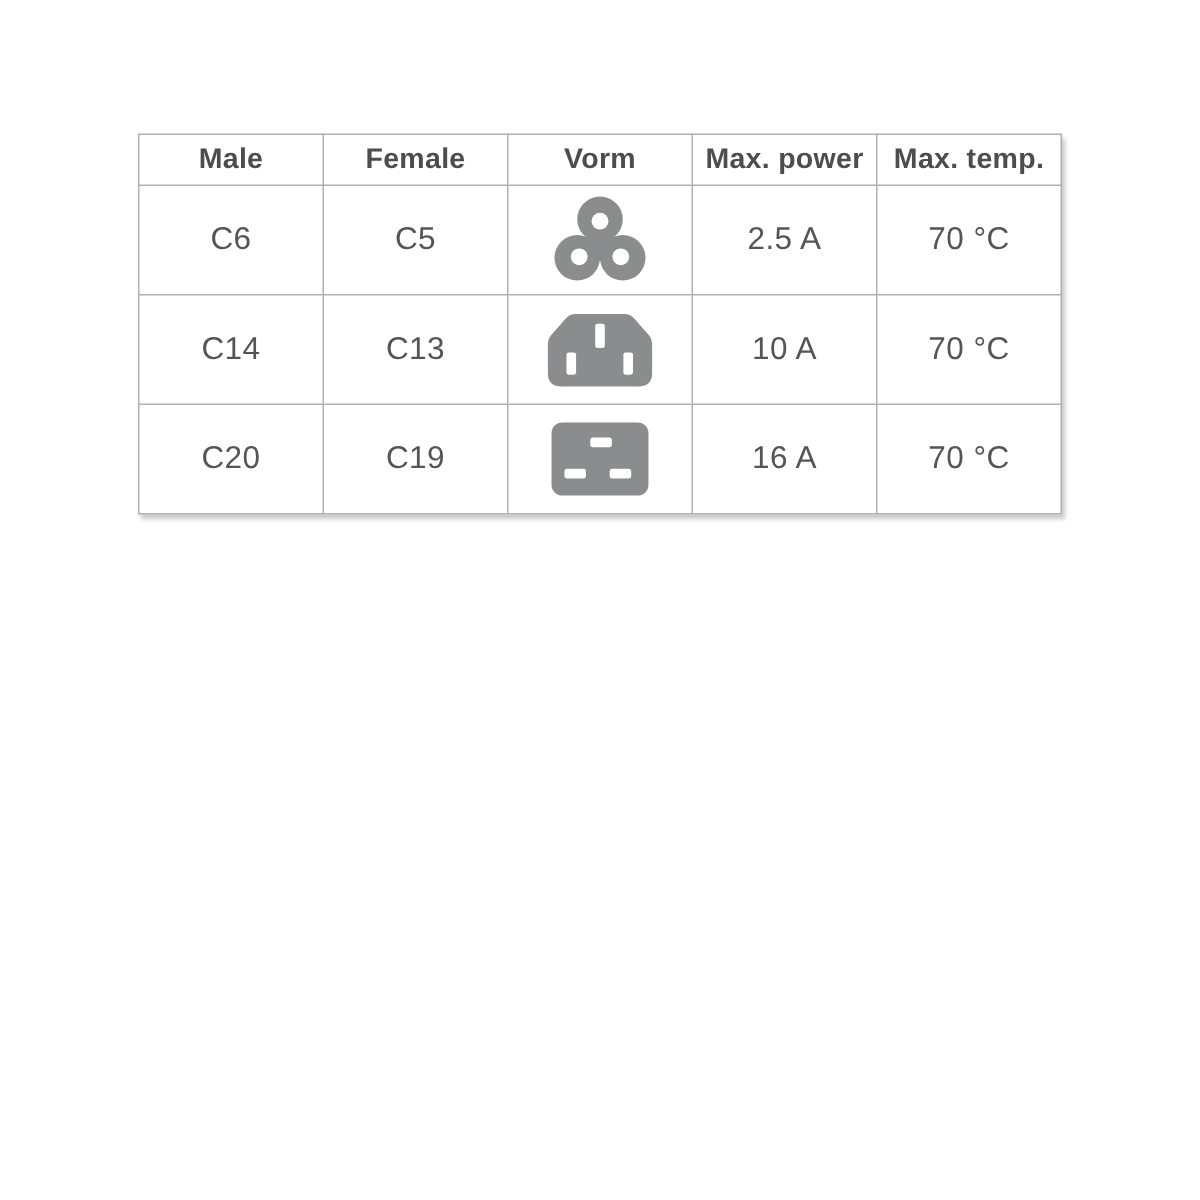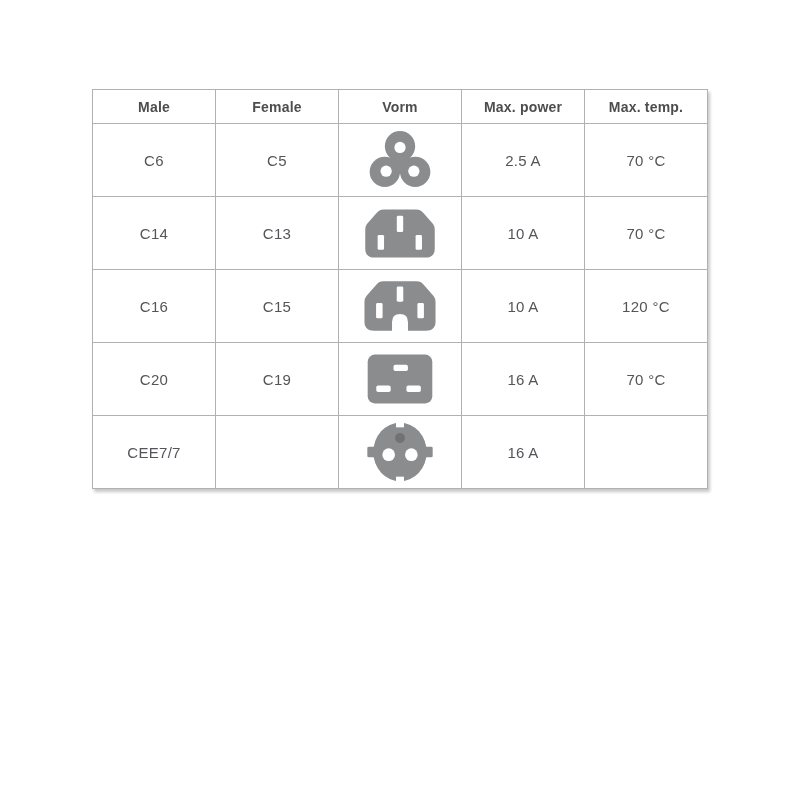--- a/index.html
+++ b/index.html
@@ -25,27 +25,27 @@
   }
   table.connector-table th,
   table.connector-table td{
     border:1px solid var(--border);
     text-align:center;
     vertical-align:middle;
     padding:0;
   }
   table.connector-table th{
     width:122px;height:33px;
-    font-size:14px;font-weight:600;
+    font-size:19px;font-weight:600;
     color:var(--header-text);
     letter-spacing:0.2px;
   }
   table.connector-table td{
     height:72px;
-    font-size:15px;font-weight:400;
+    font-size:21px;font-weight:400;
     color:var(--text);
     letter-spacing:0.3px;
   }
   td.shape-cell{line-height:0;}
   .plug-icon{display:inline-block;vertical-align:middle;}
   .plug-icon .body{fill:var(--icon-gray);}
   .plug-icon .hole{fill:var(--hole);}
   .plug-icon .pin-dark{fill:var(--icon-dark);}
 </style>
 </head>
@@ -93,69 +93,34 @@
           <path class="body" d="M32 6 L78 6 C82 6 85 7.5 88 11 L101 26 C103 28.5 104 31 104 35 L104 62 C104 70 99 74 91 74 L19 74 C11 74 6 70 6 62 L6 35 C6 31 7 28.5 9 26 L22 11 C25 7.5 28 6 32 6 Z"></path>
           <rect class="hole" x="50.5" y="15" width="9" height="23" rx="2"></rect>
           <rect class="hole" x="23.5" y="42" width="9" height="21" rx="2"></rect>
           <rect class="hole" x="77" y="42" width="9" height="21" rx="2"></rect>
         </svg>
       </td>
       <td>10 A</td>
       <td>70 °C</td>
     </tr>
 
-    <tr>
-      <td>C16</td>
-      <td>C15</td>
-      <td class="shape-cell">
-        <svg class="plug-icon" width="80" height="58" viewBox="0 0 110 80">
-          <path class="body" d="M32 6 L78 6 C82 6 85 7.5 88 11 L101 26 C103 28.5 104 31 104 35 L104 62 C104 70 99 74 91 74 L19 74 C11 74 6 70 6 62 L6 35 C6 31 7 28.5 9 26 L22 11 C25 7.5 28 6 32 6 Z"></path>
-          <rect class="hole" x="50.5" y="13" width="9" height="21" rx="2"></rect>
-          <rect class="hole" x="22" y="36" width="9" height="21" rx="2"></rect>
-          <rect class="hole" x="79" y="36" width="9" height="21" rx="2"></rect>
-          <path class="hole" d="M44 76 L44 62 Q44 51 55 51 Q66 51 66 62 L66 76 Z"></path>
-        </svg>
-      </td>
-      <td>10 A</td>
-      <td>120 °C</td>
-    </tr>
 
     <tr>
       <td>C20</td>
       <td>C19</td>
       <td class="shape-cell">
         <svg class="plug-icon" width="72" height="56" viewBox="0 0 100 78">
           <rect class="body" x="5" y="5" width="90" height="68" rx="10"></rect>
           <rect class="hole" x="41" y="19" width="20" height="9" rx="2.5"></rect>
           <rect class="hole" x="17" y="48" width="20" height="9" rx="2.5"></rect>
           <rect class="hole" x="59" y="48" width="20" height="9" rx="2.5"></rect>
         </svg>
       </td>
       <td>16 A</td>
       <td>70 °C</td>
     </tr>
 
 
 
-    <tr>
-      <td>CEE7/7</td>
-      <td></td>
-      <td class="shape-cell">
-        <svg class="plug-icon" width="68" height="64" viewBox="0 0 102 96">
-          <g class="body">
-            <rect x="2" y="40" width="12" height="16" rx="2"></rect>
-            <rect x="88" y="40" width="12" height="16" rx="2"></rect>
-            <ellipse cx="51" cy="48" rx="40" ry="44"></ellipse>
-          </g>
-          <rect class="hole" x="45" y="0" width="12" height="11"></rect>
-          <rect class="hole" x="45" y="85" width="12" height="11"></rect>
-          <circle class="hole" cx="34" cy="52" r="9.5"></circle>
-          <circle class="hole" cx="68" cy="52" r="9.5"></circle>
-          <circle class="pin-dark" cx="51" cy="27" r="7.5"></circle>
-        </svg>
-      </td>
-      <td>16 A</td>
-      <td></td>
-    </tr>
 
   </tbody>
 </table>
 </div>
 
 </body></html>

